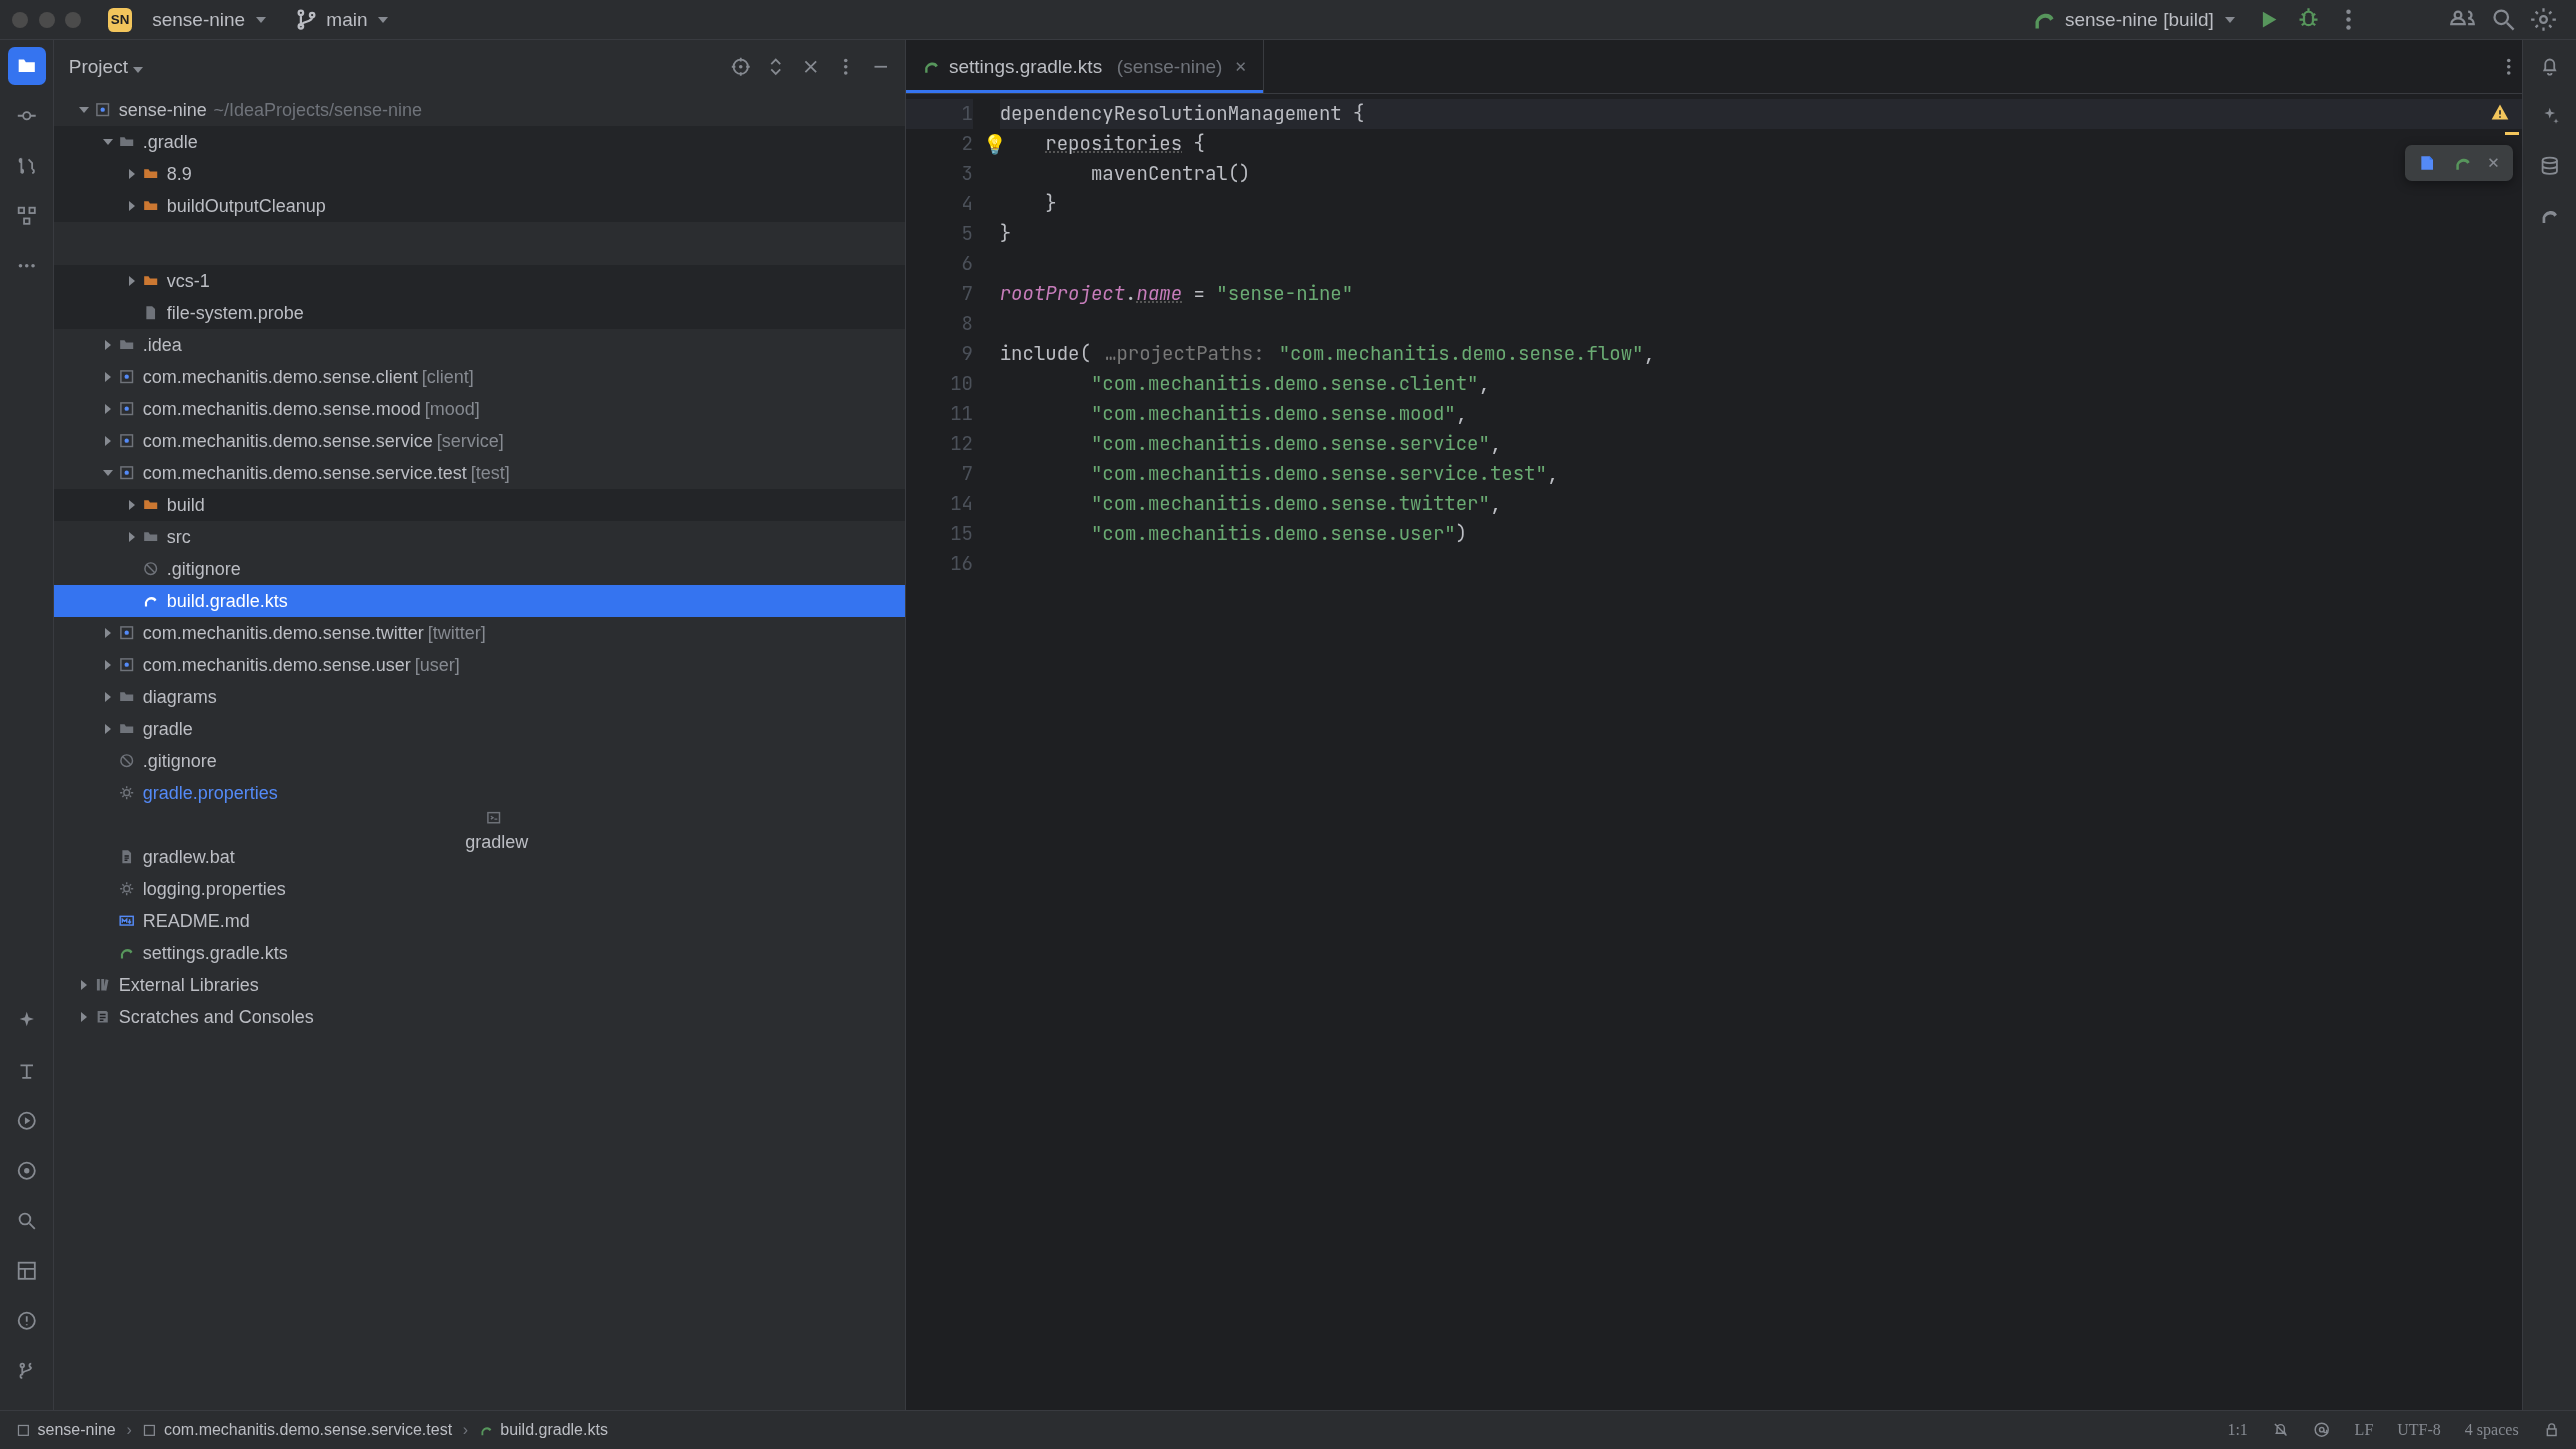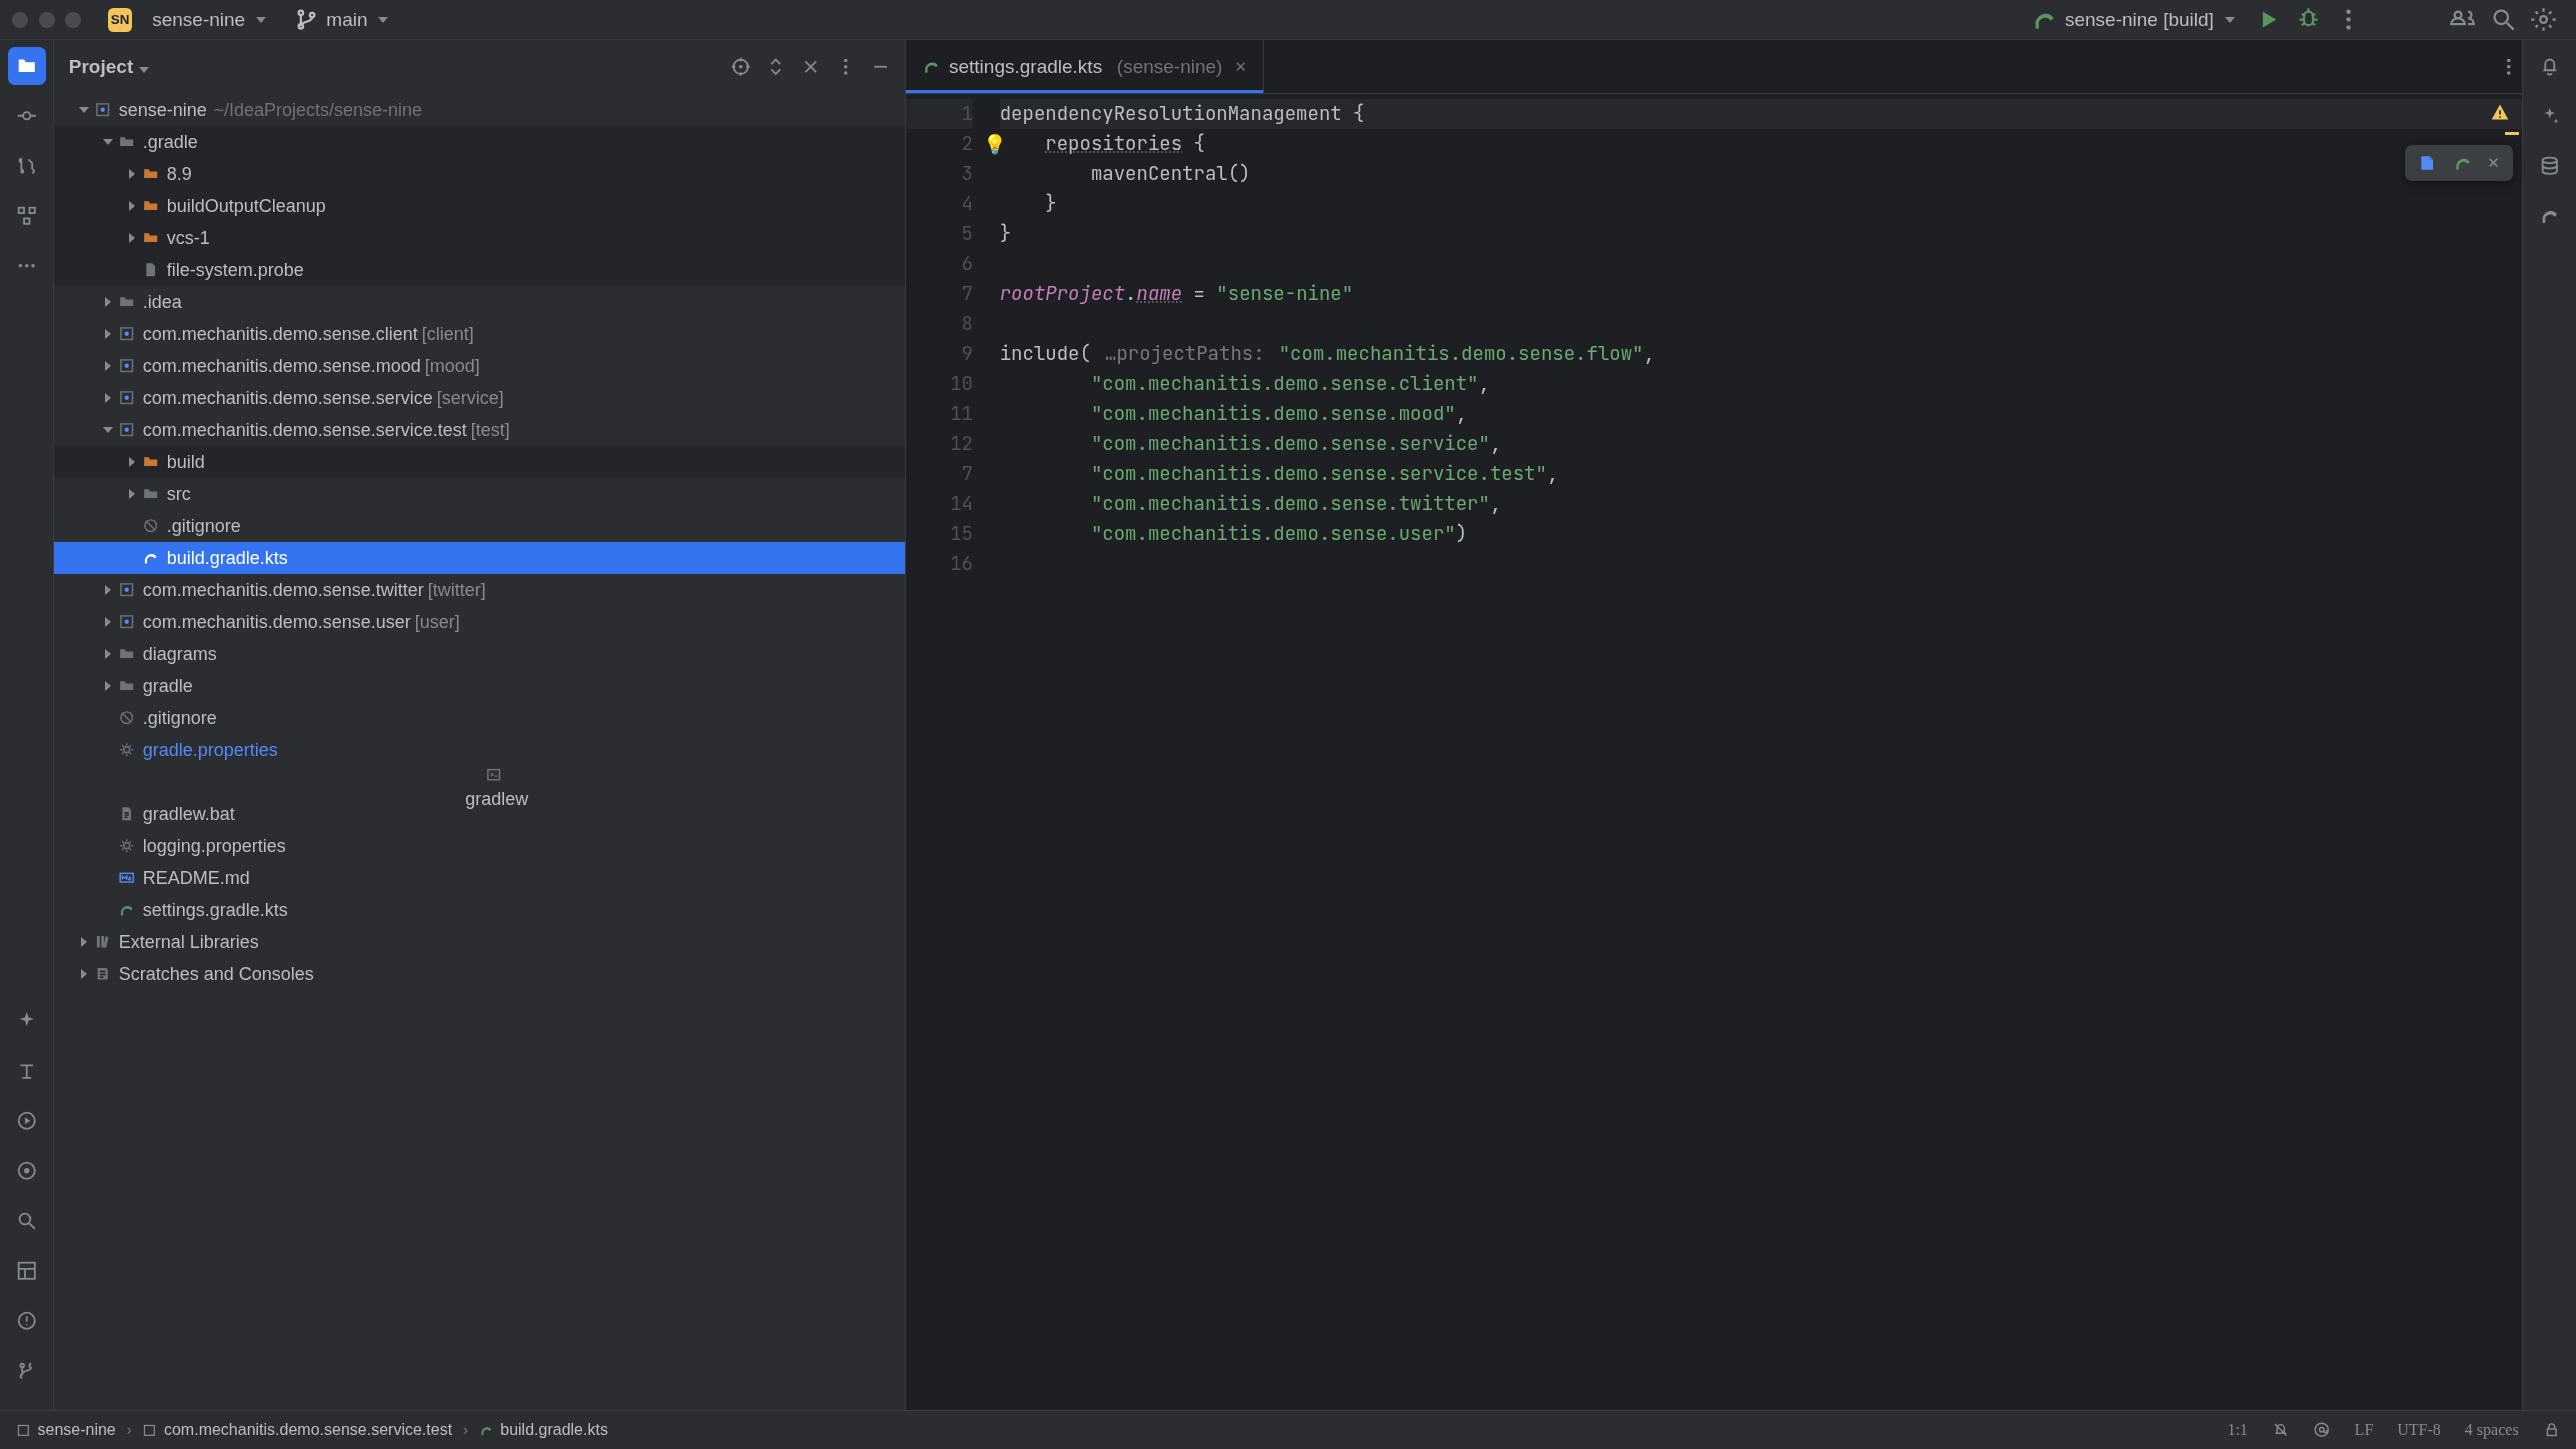--- a/index.html
+++ b/index.html
@@ -107,21 +107,21 @@
     width: 852px;
     background: var(--bg-dark);
     display: flex; flex-direction: column;
     border-right: 0.7px solid var(--border-col);
   }
   .panel-header {
     height: 54px; display: flex; align-items: center;
     padding: 0 10.7px 0 14.8px;
     gap: 8px;
   }
-  .panel-title { font-weight: 700; }
+  .panel-title { font-weight: 400; }
   .panel-header .chev-down::after { margin-left: 5.4px; }
   .panel-actions { margin-left: auto; display: flex; gap: 8px; }
   .tree { flex: 1; overflow: auto; font-size: 18px; line-height: 32px; }
   .tree-row {
     display: flex; align-items: center; height: 32px;
     white-space: nowrap;
     padding-right: 9.4px;
   }
   .tree-row.sel { background: var(--accent-blue); color: #fff; }
   .tree-row.dark { background: #232528; }
@@ -449,21 +449,21 @@
         </div>
         <div class="tree-row dark" style="padding-left: 68px;">
           <span class="caret"></span>
           <span class="ic">
             <svg viewBox="0 0 24 24">
               <path fill="#cc7832" d="M3 6h6l2 3h10v9H3z"></path>
             </svg>
           </span>
           <span>buildOutputCleanup</span>
         </div>
-        <div class="tree-row dark" style="padding-left: 68px;">
+        <div class="tree-row dark" style="padding-left: 68px; margin-top: 43px;">
           <span class="caret"></span>
           <span class="ic">
             <svg viewBox="0 0 24 24">
               <path fill="#cc7832" d="M3 6h6l2 3h10v9H3z"></path>
             </svg>
           </span>
           <span>vcs-1</span>
         </div>
         <div class="tree-row dark" style="padding-left: 68px;">
           <span style="width: 19px;"></span>

